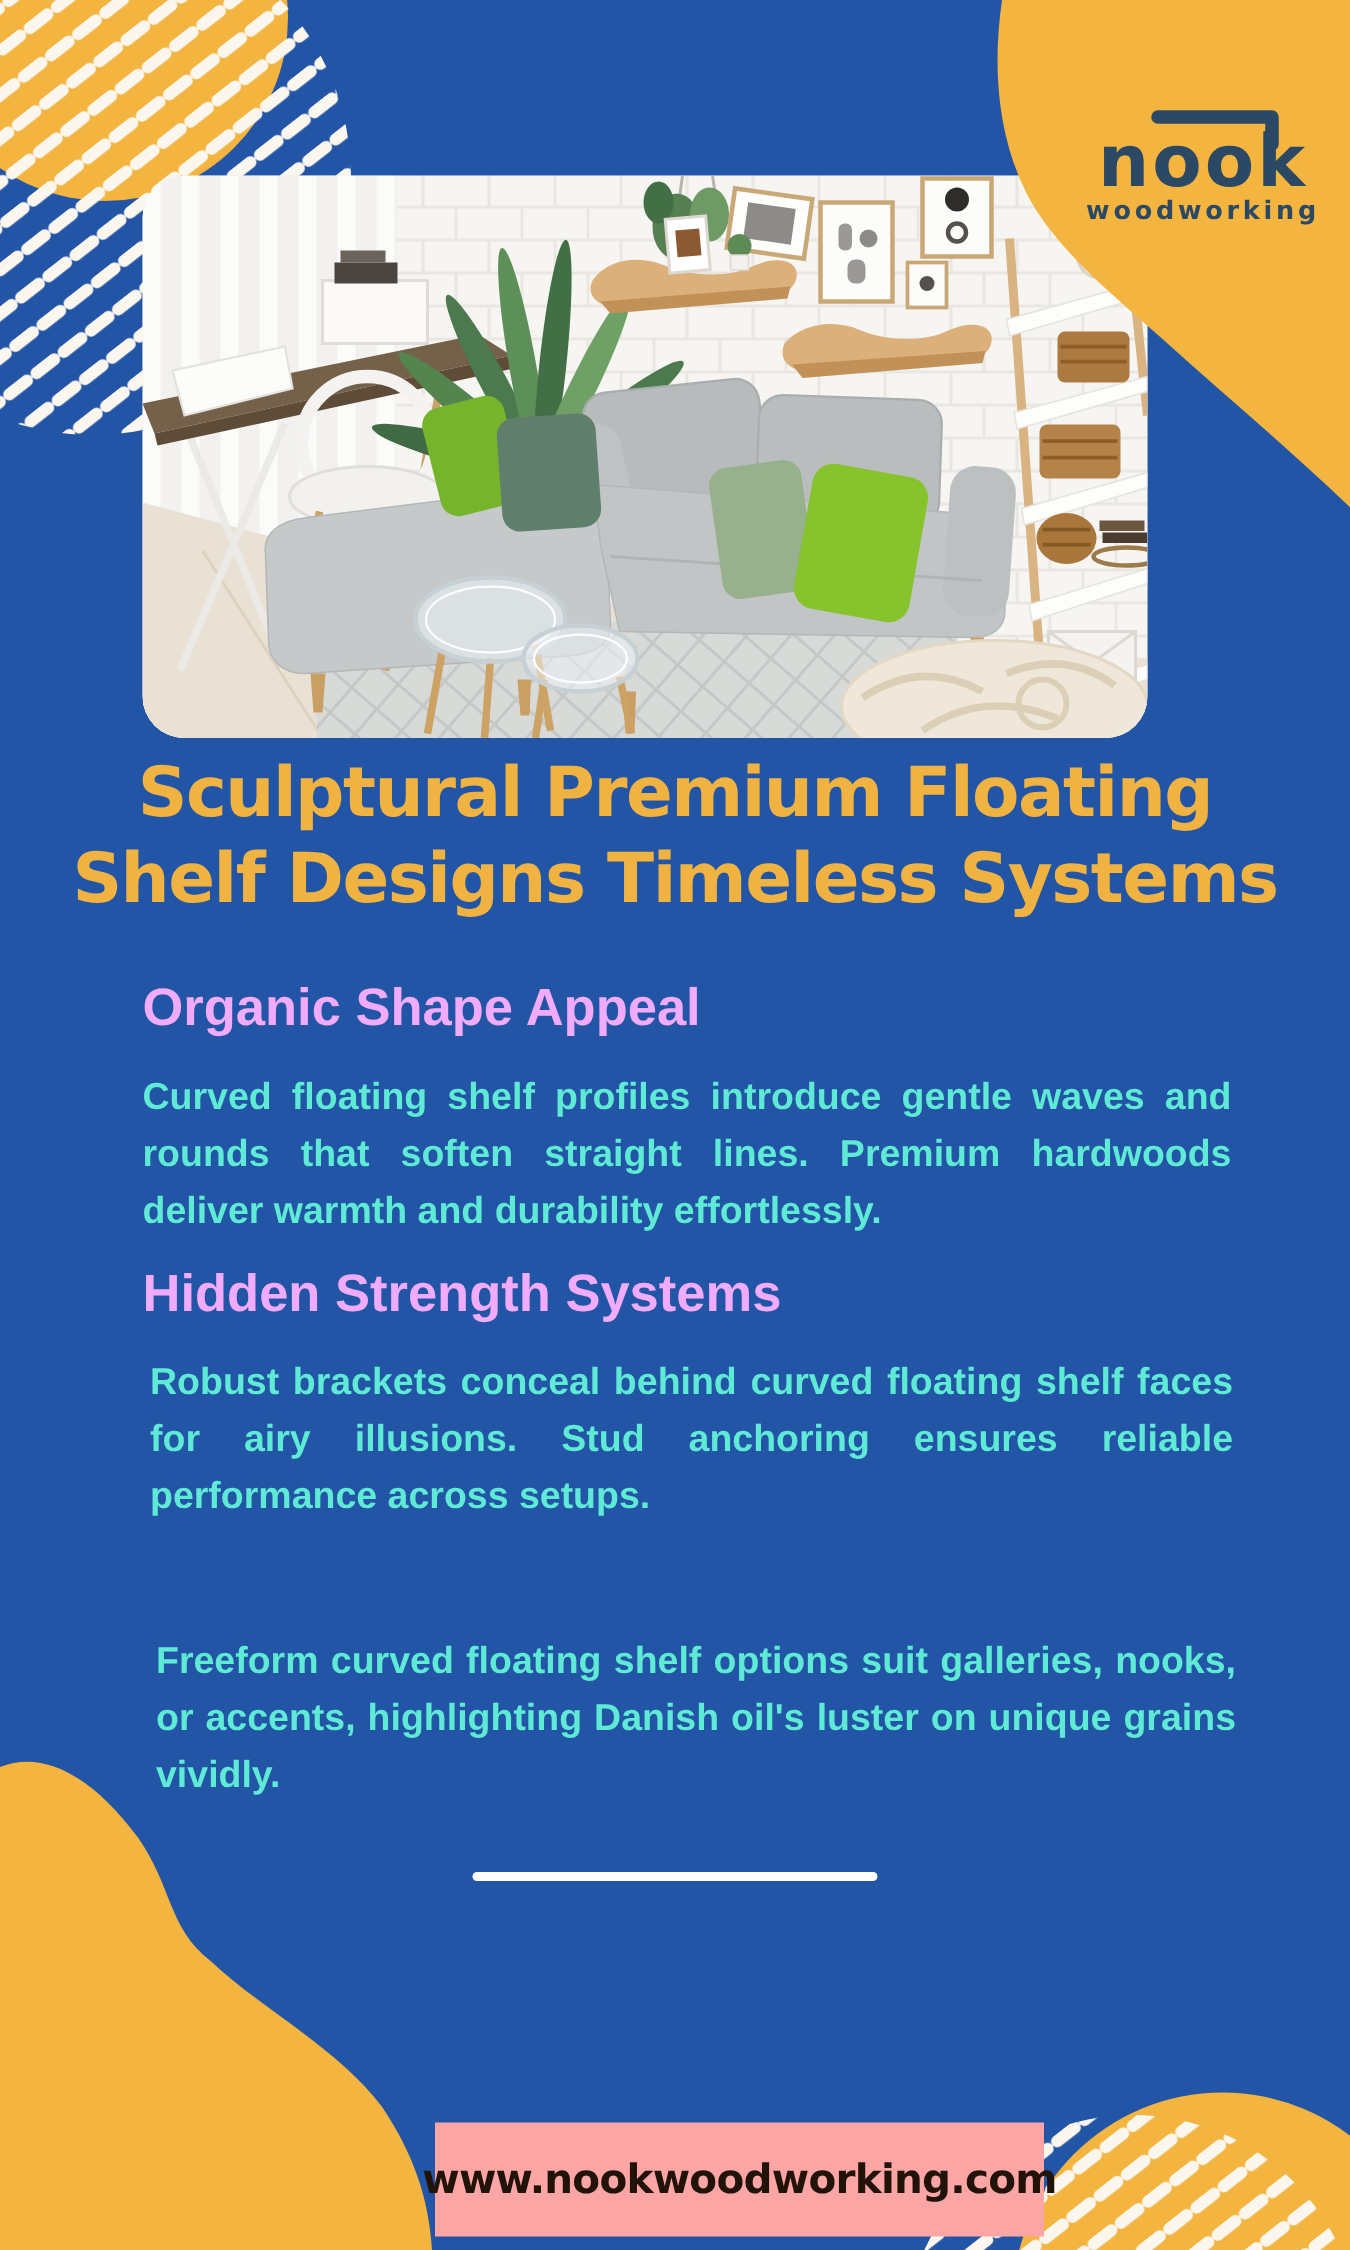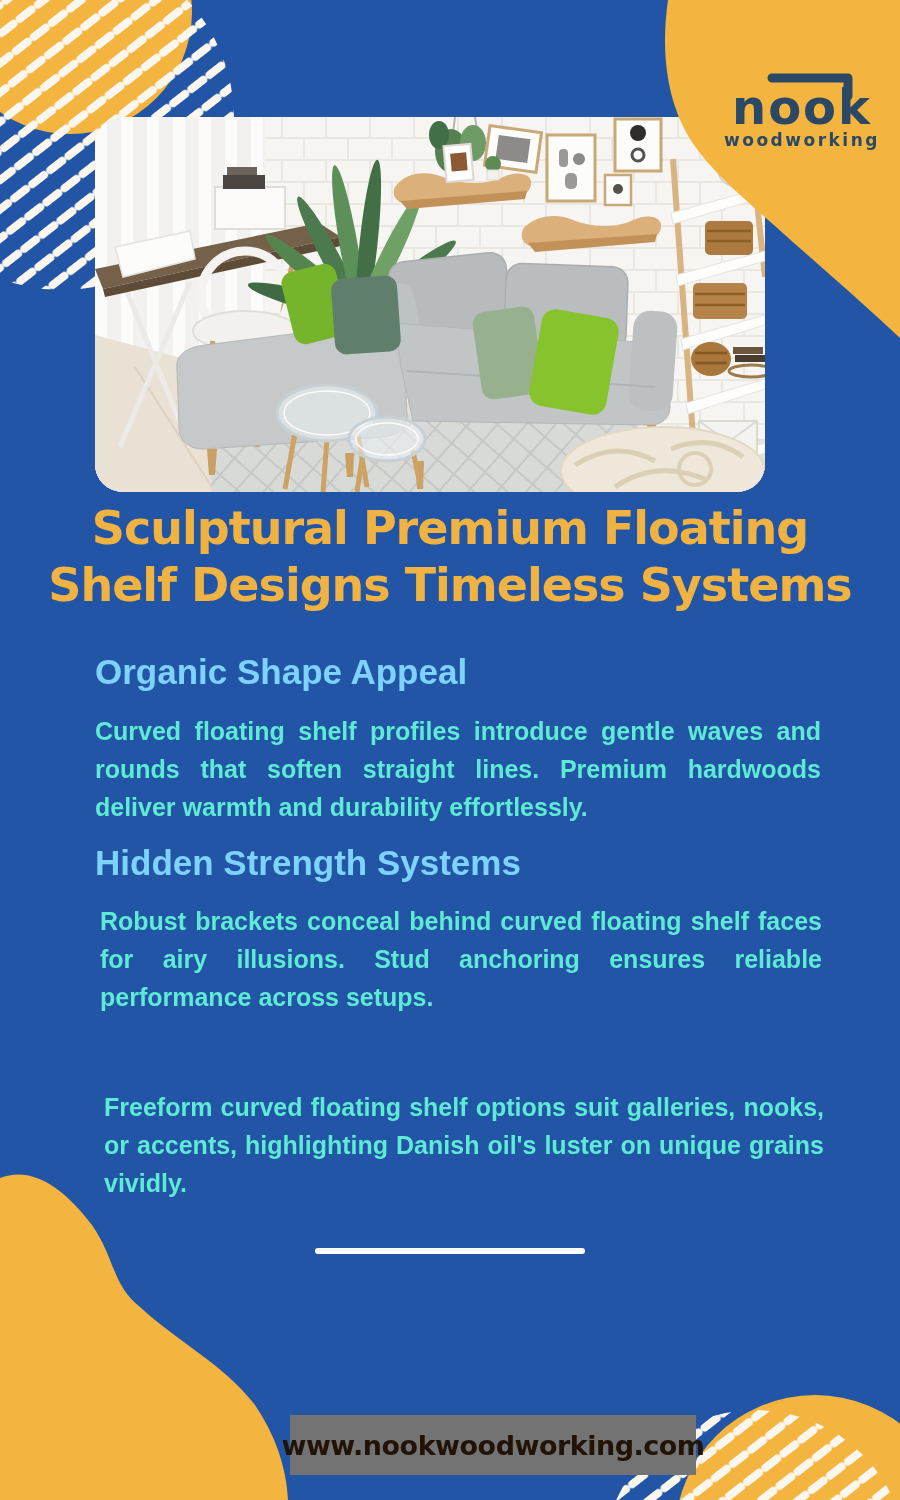--- a/index.html
+++ b/index.html
@@ -27,43 +27,43 @@
   #logo{left:712px;top:64px;width:180px;height:92px;z-index:4;}
   
   #title{
     left:0;right:0;top:500px;text-align:center;z-index:2;
     font-family:"DejaVu Sans", sans-serif;
     font-weight:bold;font-size:46px;line-height:57px;
     letter-spacing:-1px;color:#F0B342;
   }
   
   .section-heading{
-    color:#7dd3fc;font-weight:bold;font-size:35px;z-index:2;
+    color:#f0abfc;font-weight:bold;font-size:35px;z-index:2;
     font-family:"Liberation Sans", sans-serif;letter-spacing:0px;
   }
   .section-body{
     color:#5eead4;font-weight:bold;font-size:25px;line-height:38px;
     text-align:justify;z-index:2;
     font-family:"Liberation Sans", sans-serif;
   }
   #s1-heading{left:95px;top:652px;}
   #s1-body{left:95px;top:712px;width:726px;}
   #s2-heading{left:95px;top:843px;}
   #s2-body{left:100px;top:902px;width:722px;}
   #s3-heading{left:100px;top:1035px;}
   #s3-body{left:104px;top:1088px;width:720px;}
   
   #divider{
     left:315px;top:1248px;width:270px;height:6px;border-radius:3px;
     background:#FFFFFF;z-index:2;
   }
   
   #url-bar{
-    left:290px;top:1415px;width:406px;height:60px;z-index:5;
-    background:#737373;display:flex;align-items:center;justify-content:center;
+    left:290px;top:1415px;width:406px;height:76px;z-index:5;
+    background:#fca5a5;display:flex;align-items:center;justify-content:center;
     font-family:"DejaVu Sans", sans-serif;font-weight:bold;
     font-size:27px;letter-spacing:-0.5px;color:#211308;
     text-decoration:none;cursor:pointer;
   }
 </style>
 </head>
 <body>
 
 <div id="poster">
 

